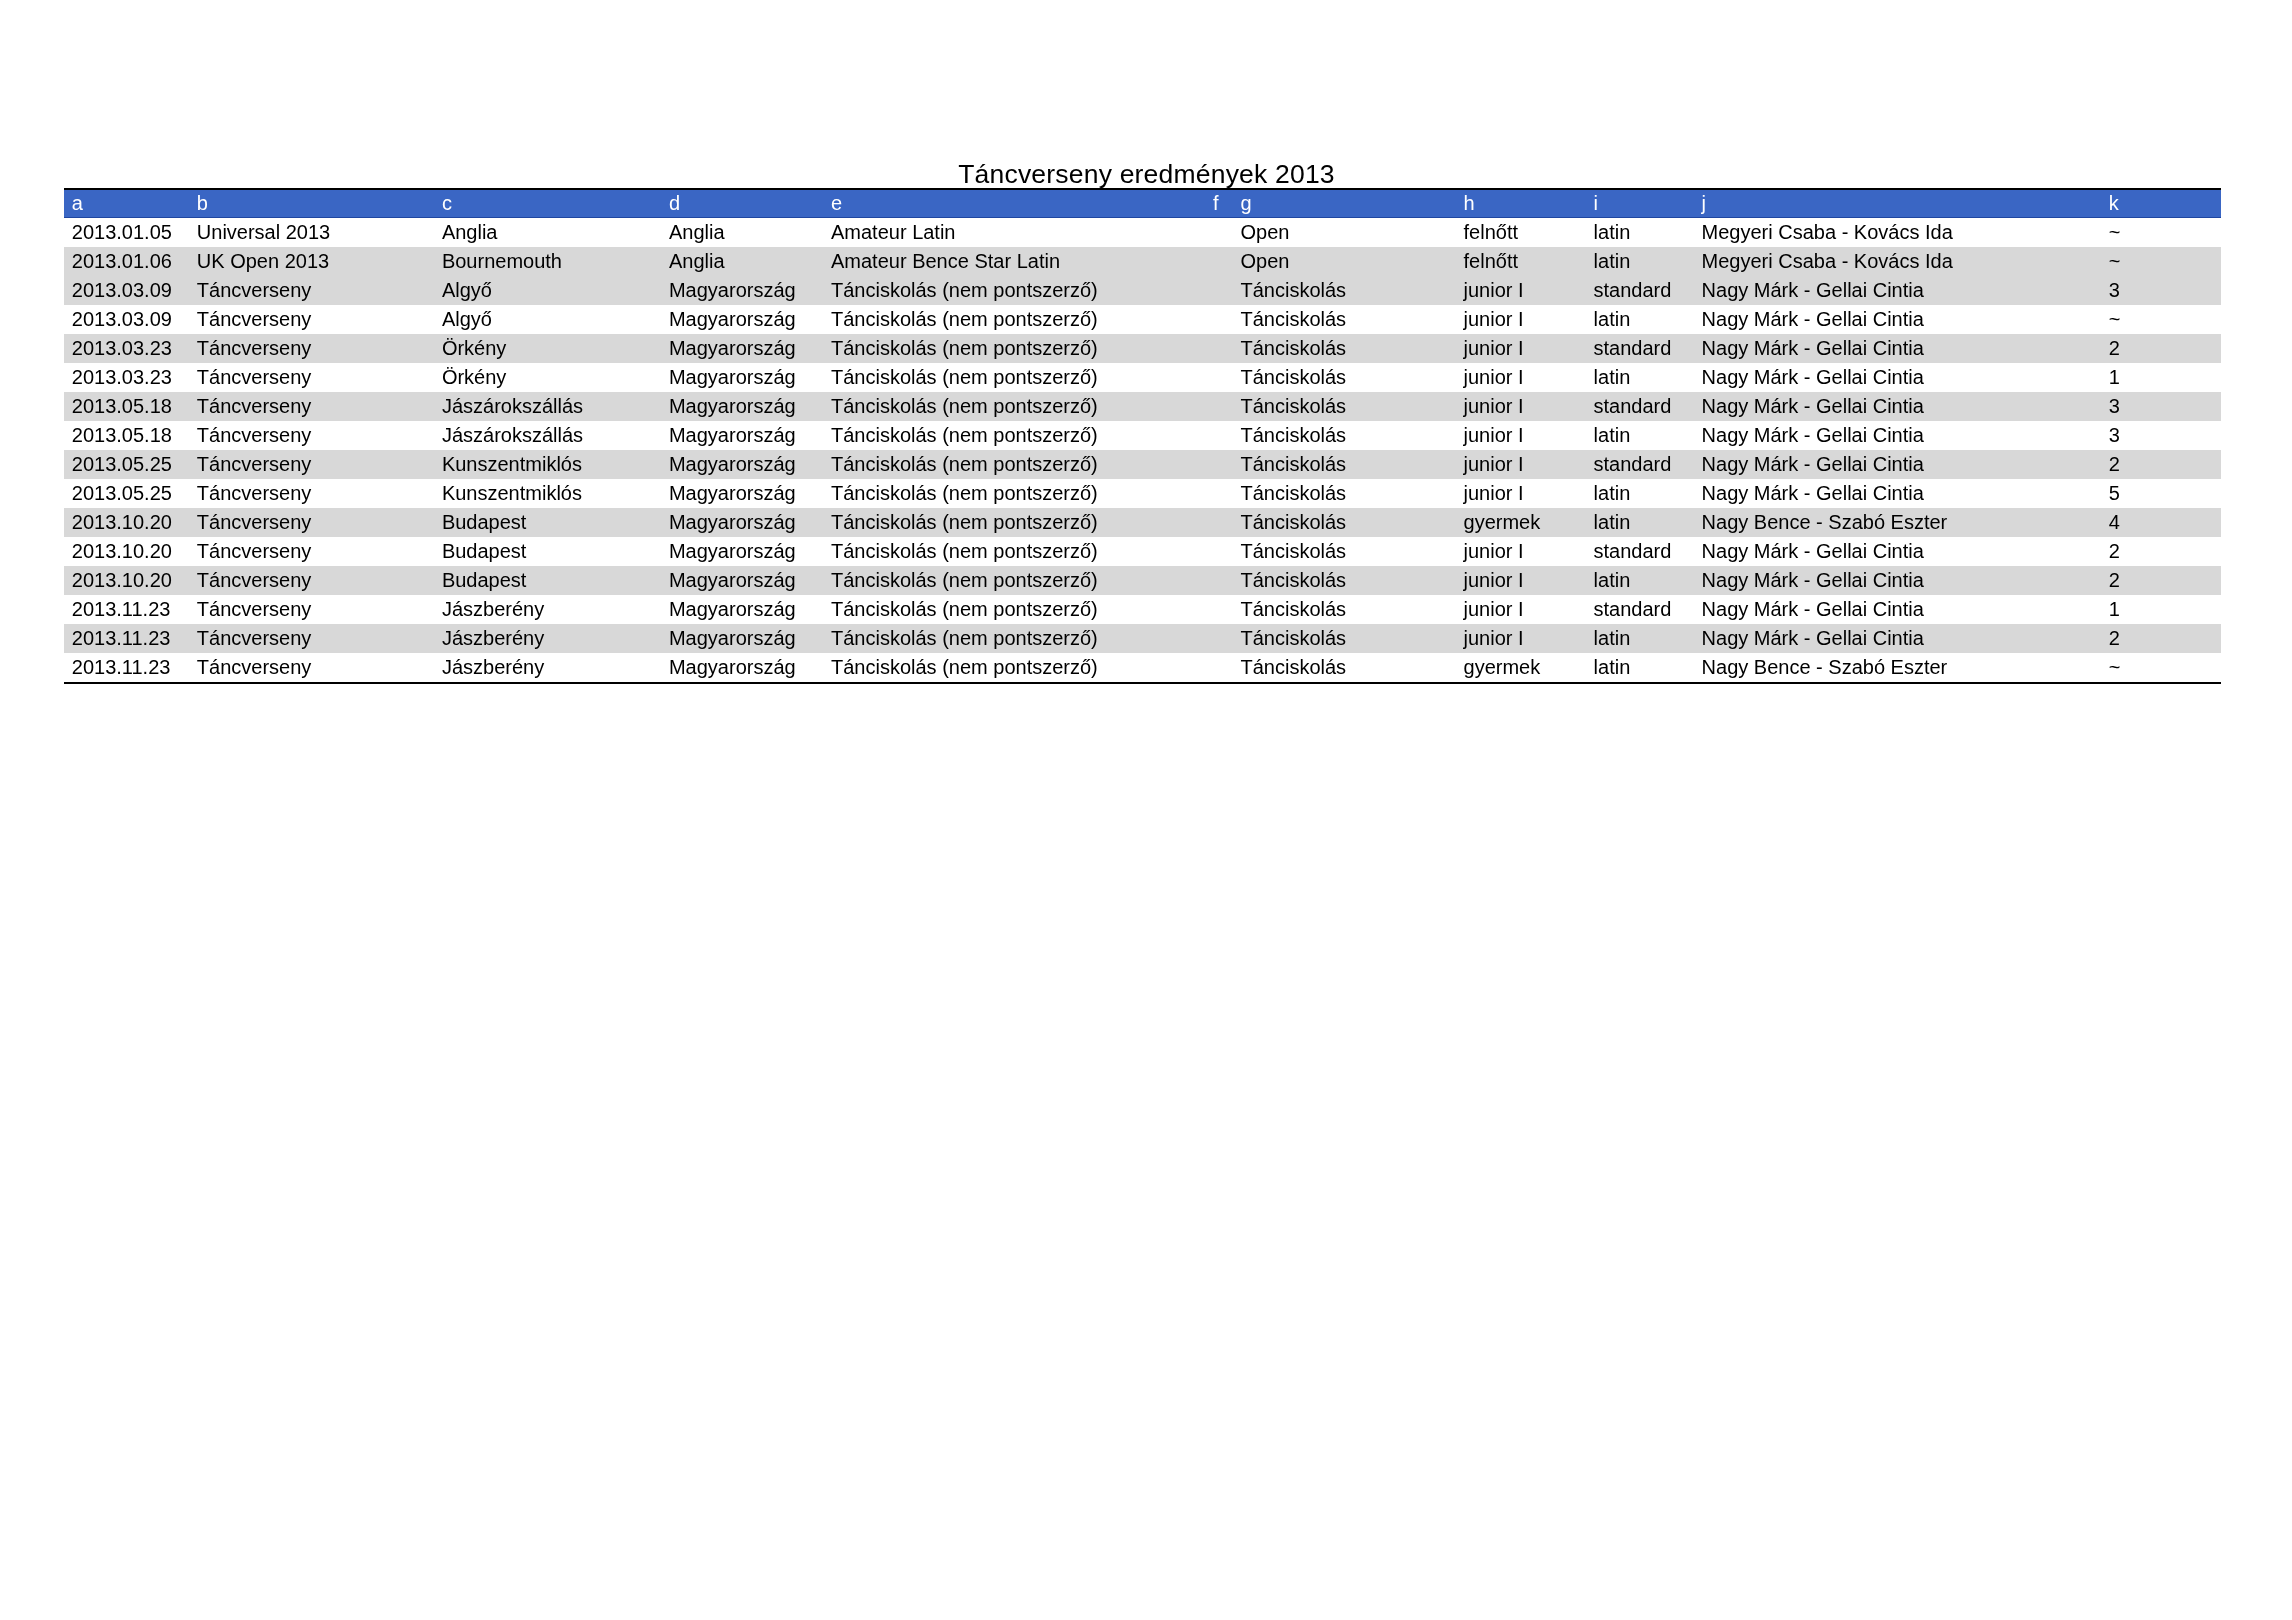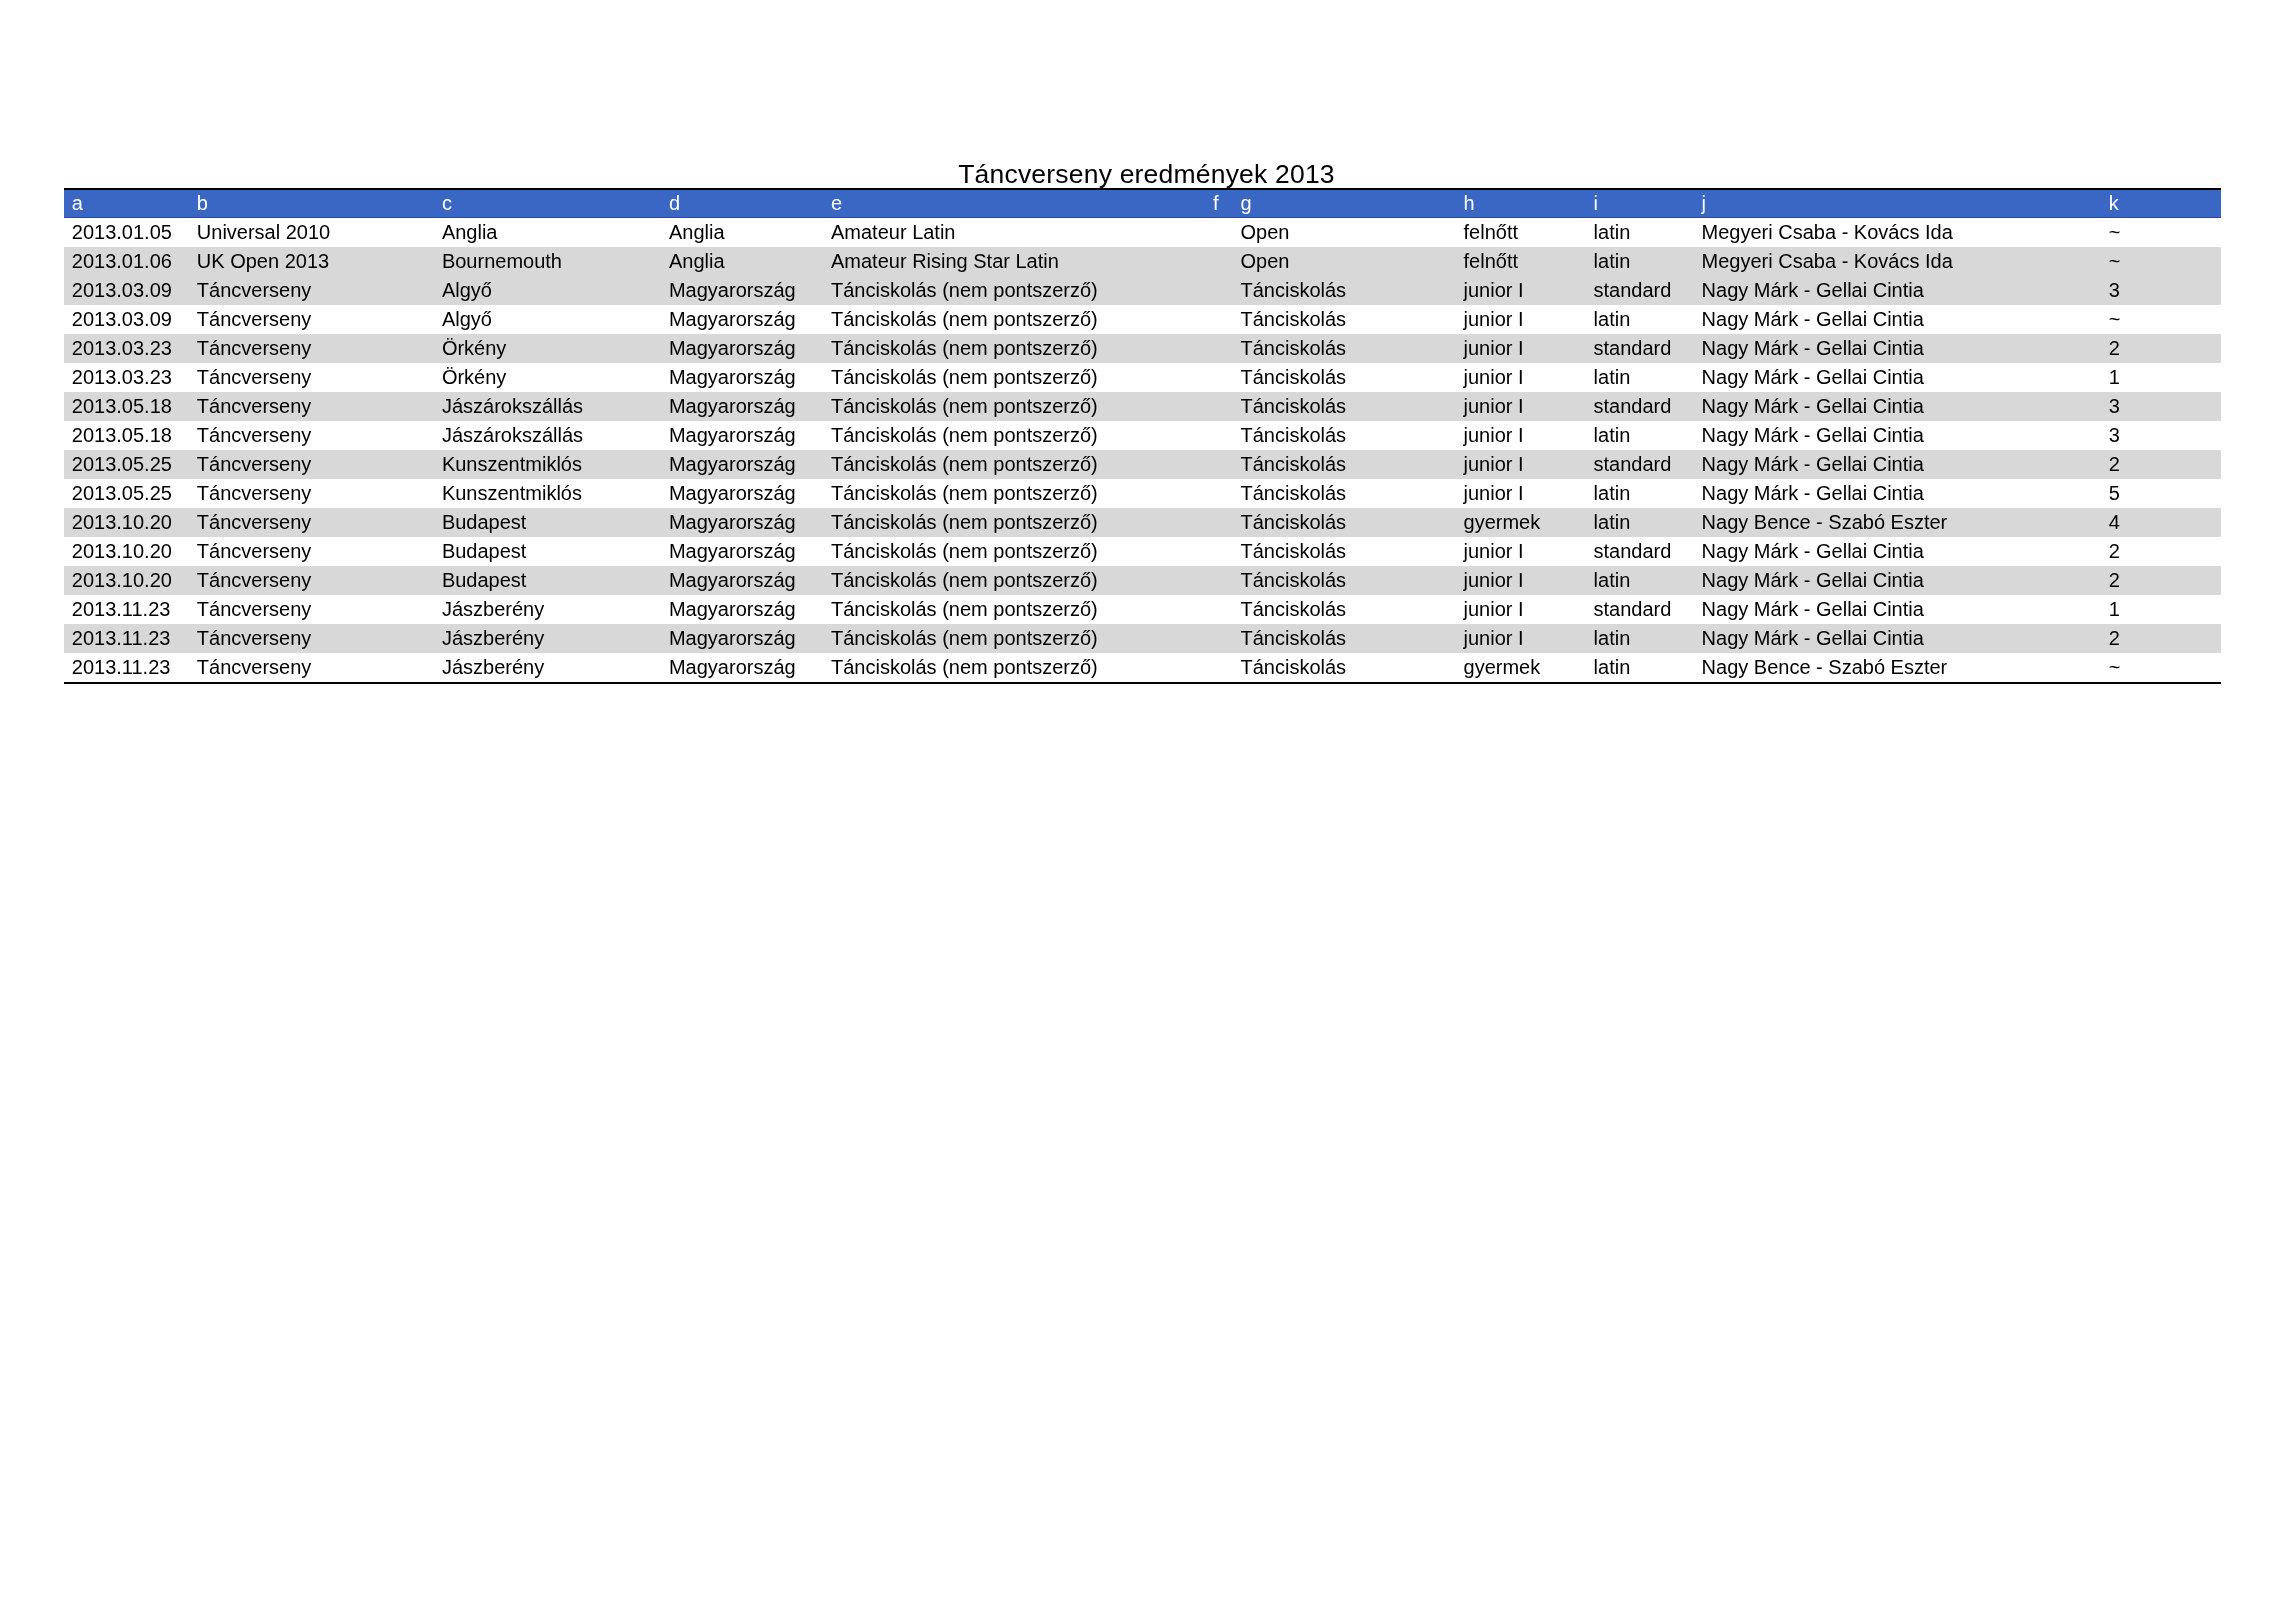--- a/index.html
+++ b/index.html
@@ -118,37 +118,37 @@
           <th>g</th>
           <th>h</th>
           <th>i</th>
           <th>j</th>
           <th>k</th>
         </tr>
       </thead>
       <tbody>
           <tr class="band-light">
             <td>2013.01.05</td>
-            <td>Universal 2010</td>
+            <td>Universal 2013</td>
             <td>Anglia</td>
             <td>Anglia</td>
             <td>Amateur Latin</td>
             <td></td>
             <td>Open</td>
             <td>felnőtt</td>
             <td>latin</td>
             <td>Megyeri Csaba - Kovács Ida</td>
             <td class="num">~</td>
           </tr>
           <tr class="band-dark">
             <td>2013.01.06</td>
             <td>UK Open 2013</td>
             <td>Bournemouth</td>
             <td>Anglia</td>
-            <td>Amateur Rising Star Latin</td>
+            <td>Amateur Bence Star Latin</td>
             <td></td>
             <td>Open</td>
             <td>felnőtt</td>
             <td>latin</td>
             <td>Megyeri Csaba - Kovács Ida</td>
             <td class="num">~</td>
           </tr>
           <tr class="band-dark">
             <td>2013.03.09</td>
             <td>Táncverseny</td>

